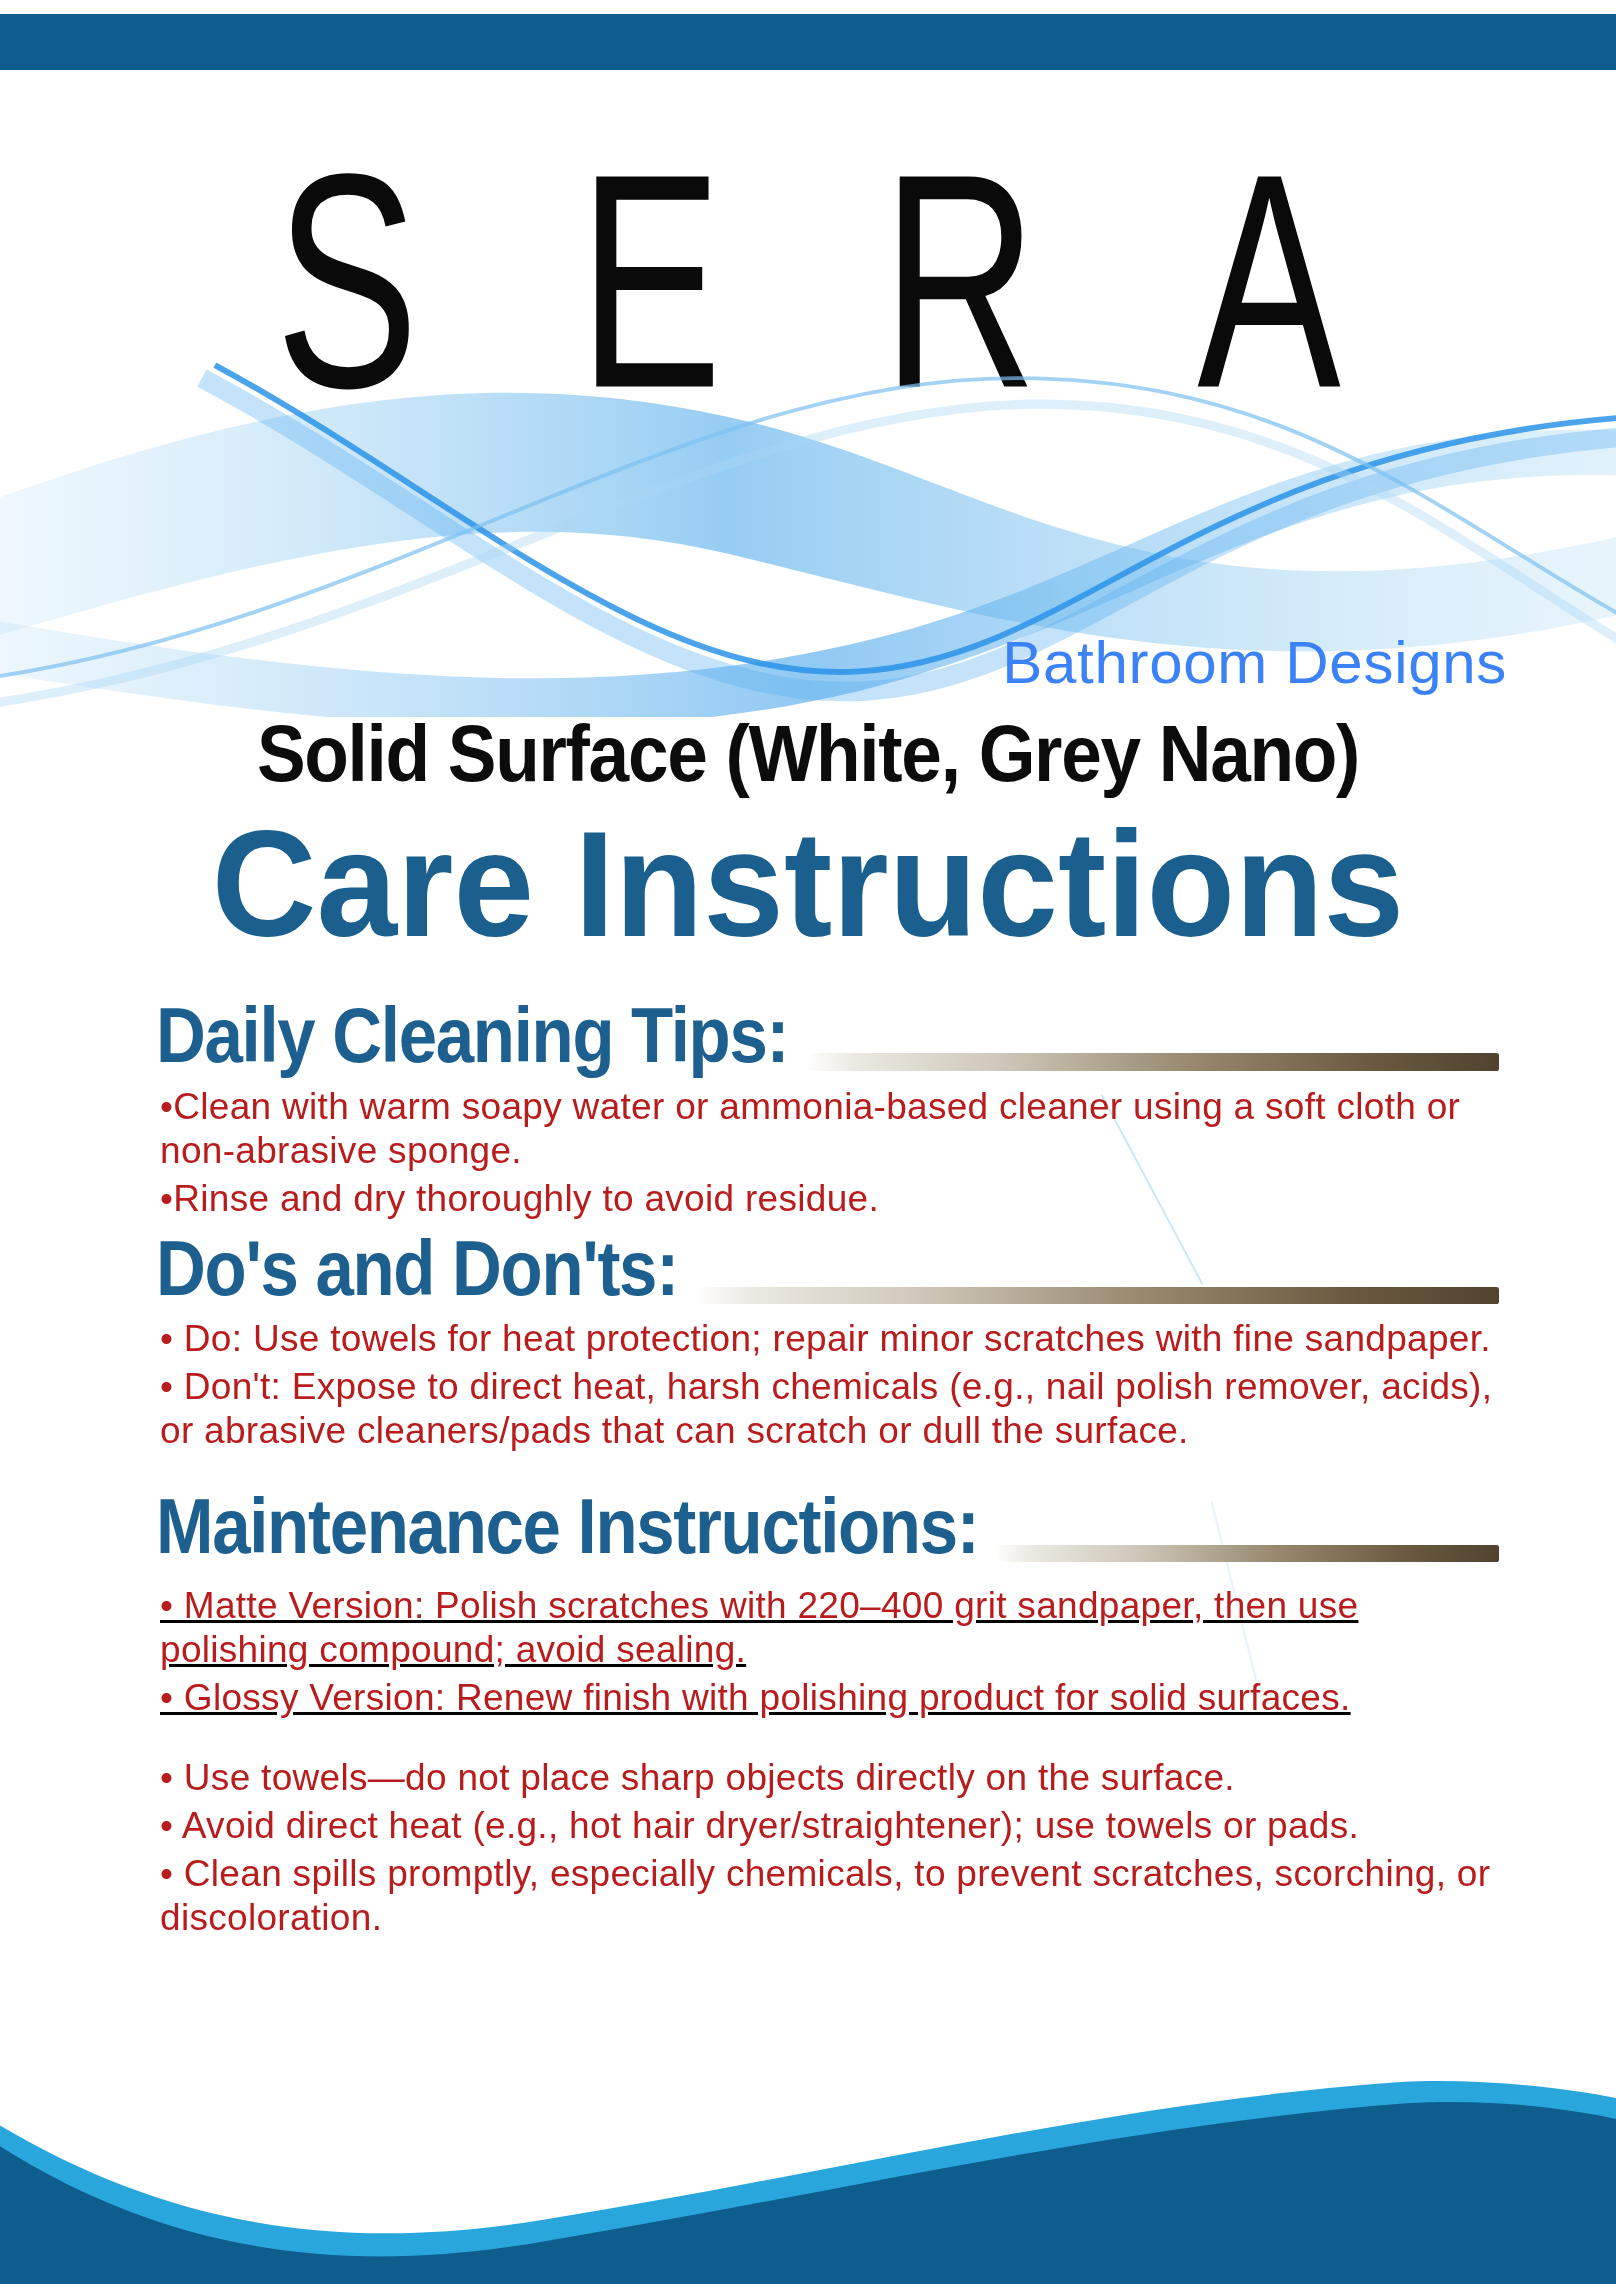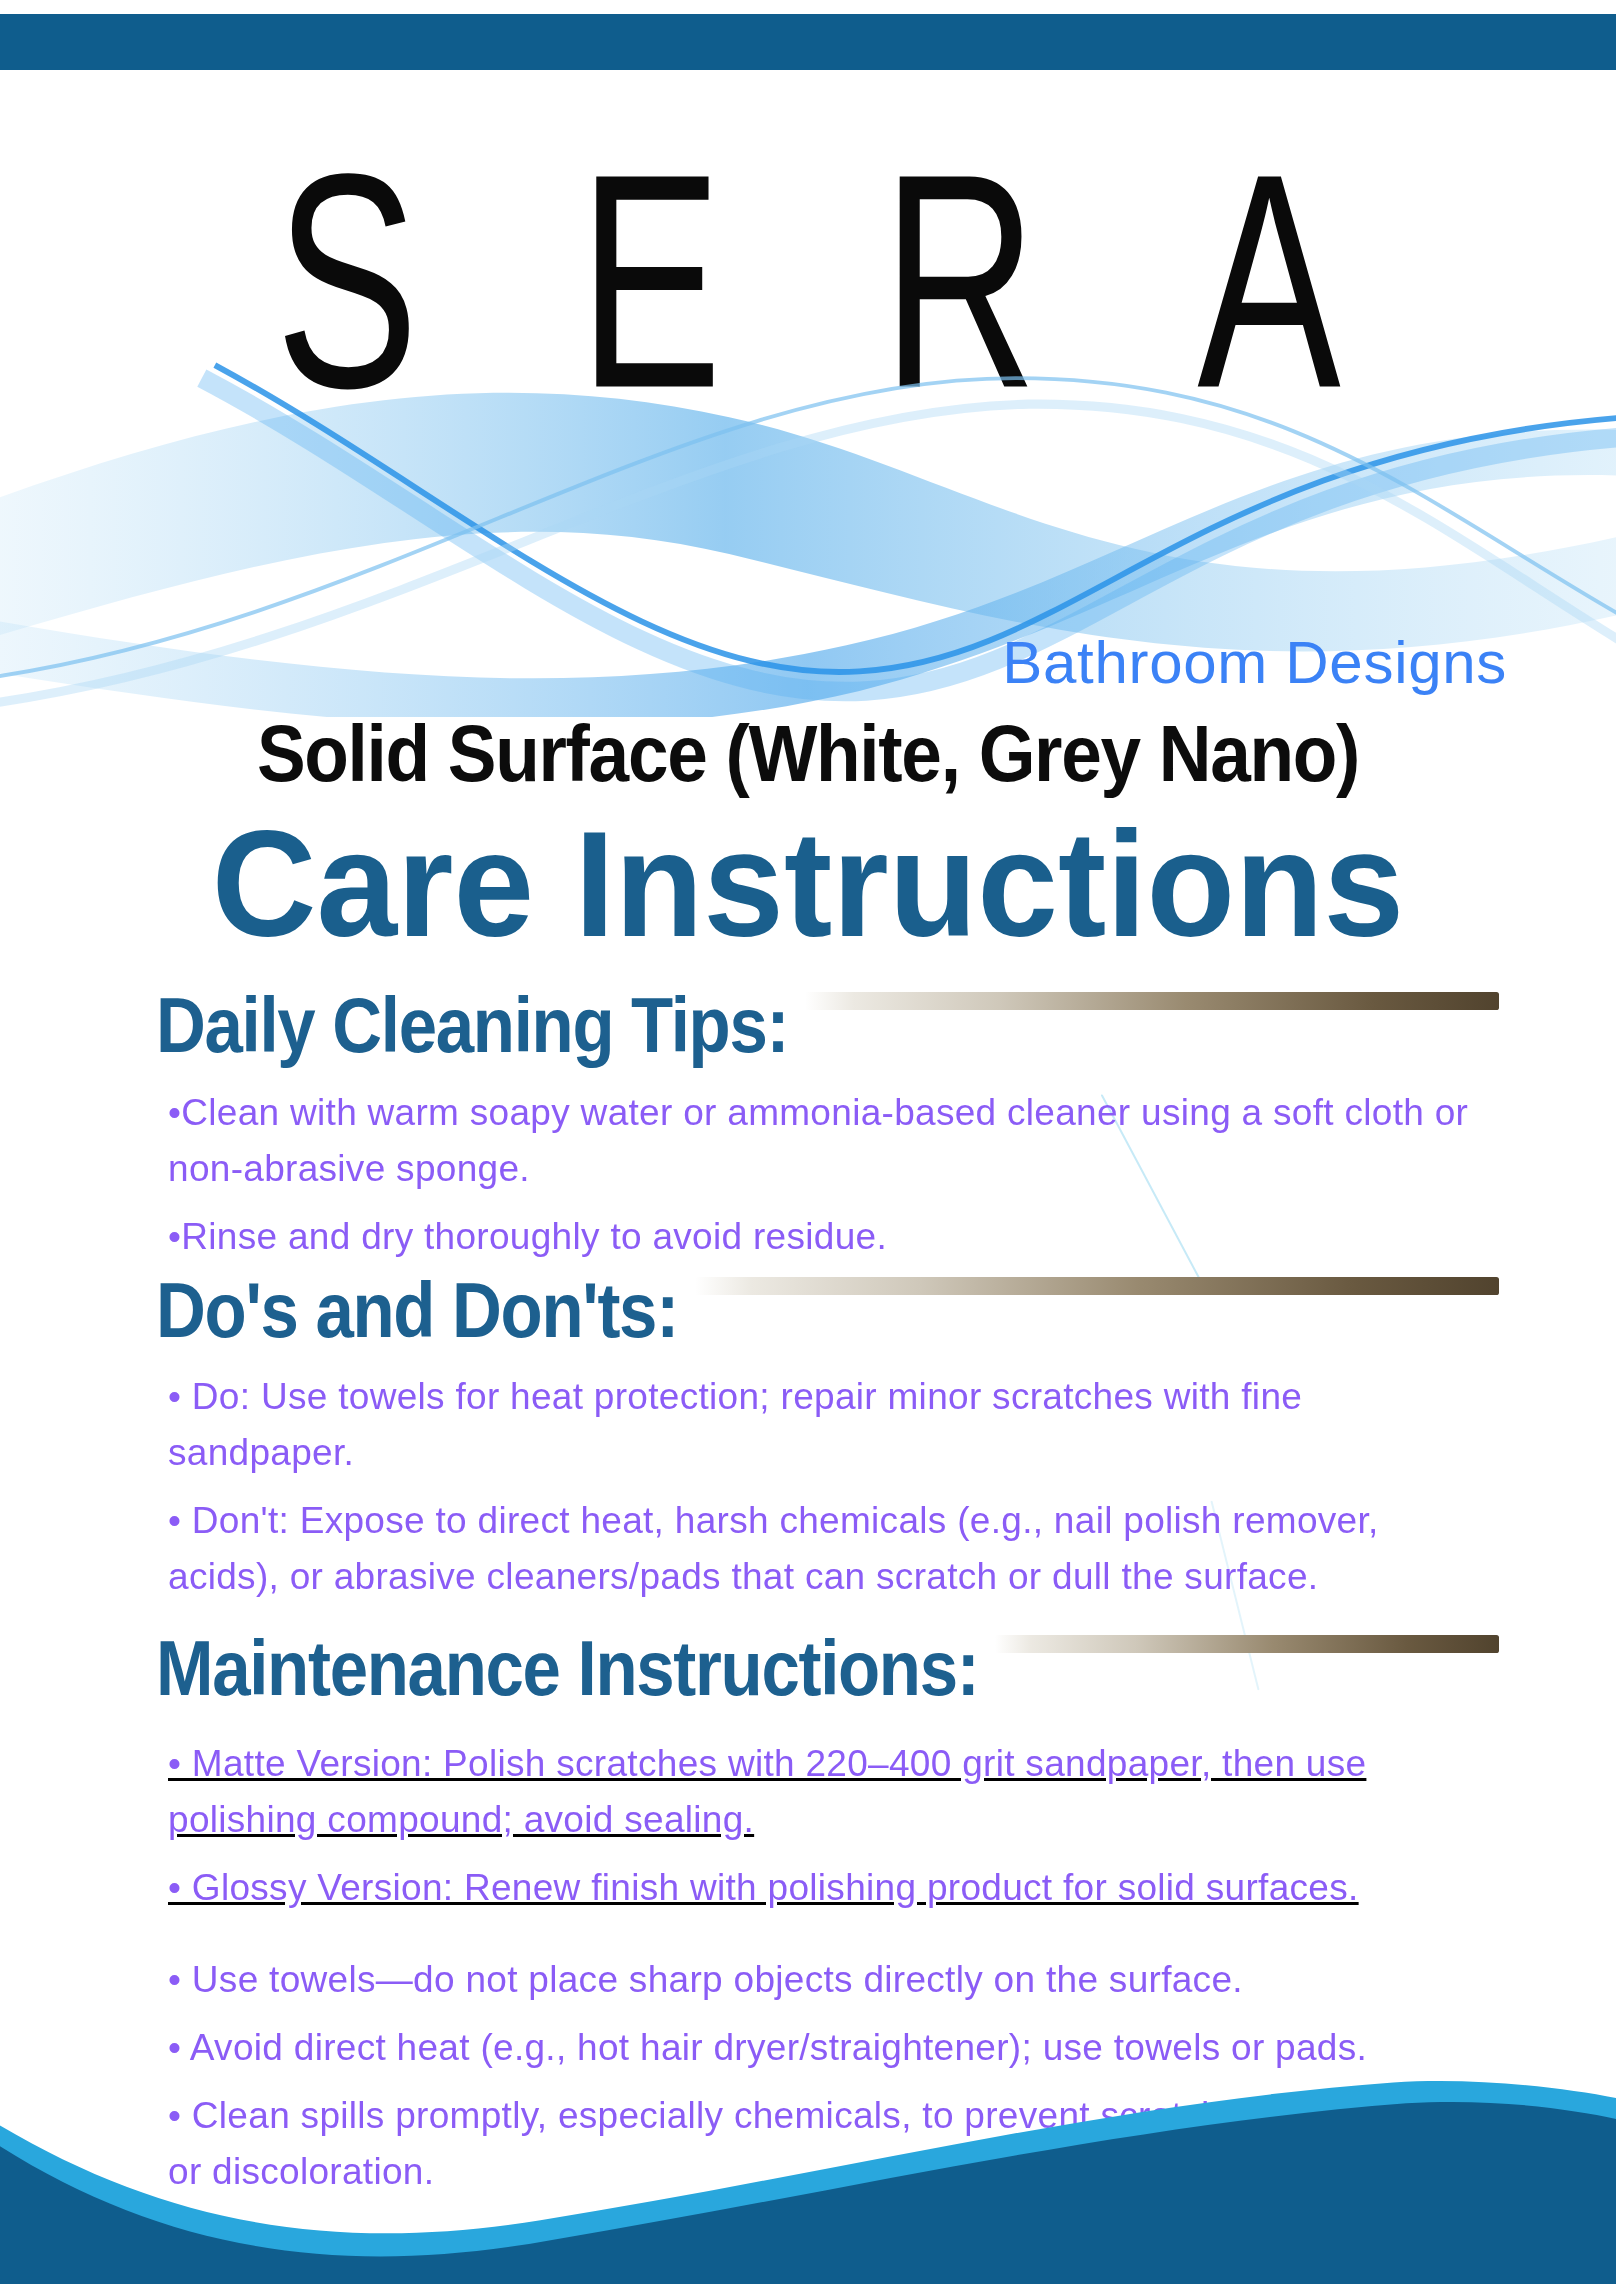--- a/index.html
+++ b/index.html
@@ -50,42 +50,42 @@
     font-size:145px;font-weight:800;color:#1a5f8d;
     letter-spacing:0px;
     transform:scaleY(1.04);transform-origin:50% 0;
     white-space:nowrap;
   }
   
   .content{
     position:absolute;left:156px;top:992px;width:1343px;
   }
   .hrow{
-    display:flex;align-items:flex-start;
+    display:flex;align-items:flex-end;
     height:79px;
   }
   .hrow h2{
     margin:0;
     font-size:69px;line-height:1;
     font-weight:800;color:#1d608f;
     letter-spacing:-1.3px;
     white-space:nowrap;
     transform:scaleY(1.14);transform-origin:0 60%;
   }
   .rule{
     flex:1;height:17.6px;margin-left:17px;border-radius:2.6px;
     background:linear-gradient(90deg,
       rgba(243,241,236,0) 0%, #ece9e2 7%, #cfc8ba 28%,
       #998a70 55%, #695940 82%, #51432e 100%);
   }
   .bullets{margin:0;}
   .bullets p{
-    margin:12px;
-    font-size:37px;line-height:56px;
-    color:#8b5cf6;letter-spacing:0.3px;
+    margin:4px;
+    font-size:37px;line-height:44px;
+    color:#b91c1c;letter-spacing:0.3px;
     font-weight:400;
   }
   .sec-dos .hrow{margin-top:0;}
   .sec-maint .hrow{margin-top:30px;}
   .sec-prev .hrow{margin-top:9px;}
   .sec-daily .bullets{margin-top:14.3px;}
   .sec-dos .bullets{margin-top:13px;}
   .sec-maint .bullets{margin-top:22px;text-decoration:underline;}
   .sec-prev .bullets{margin-top:36px;}
   

